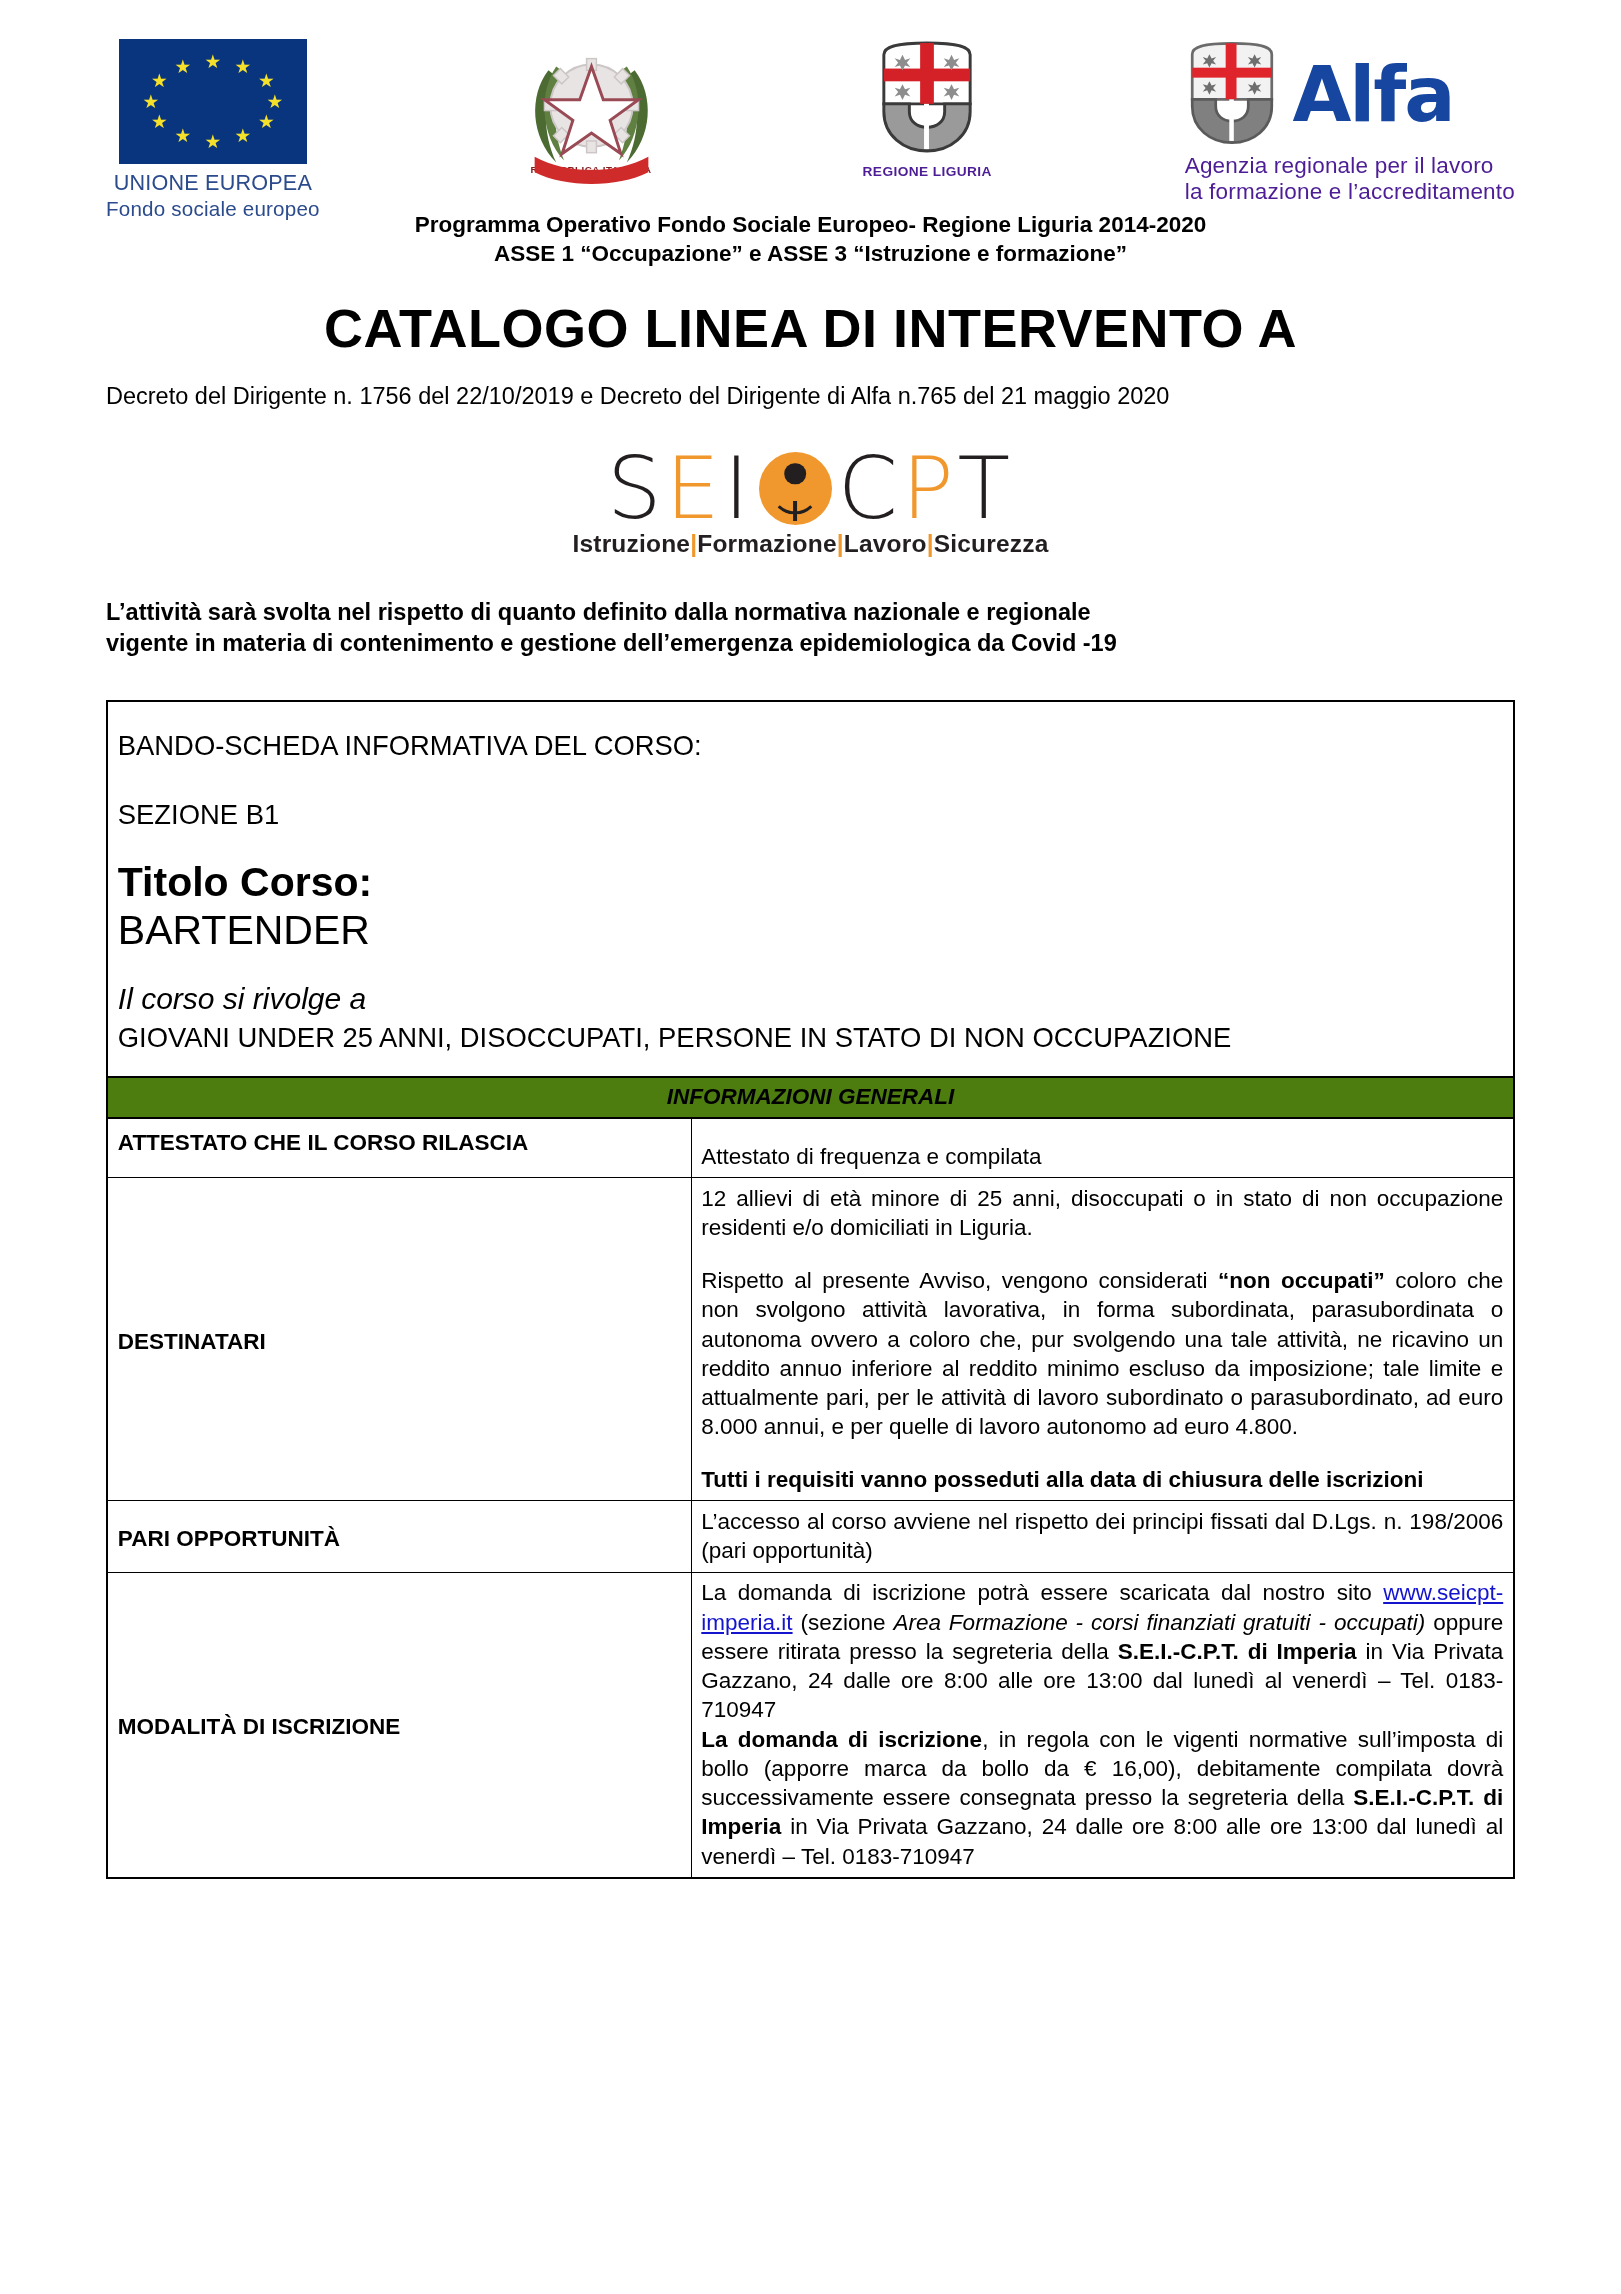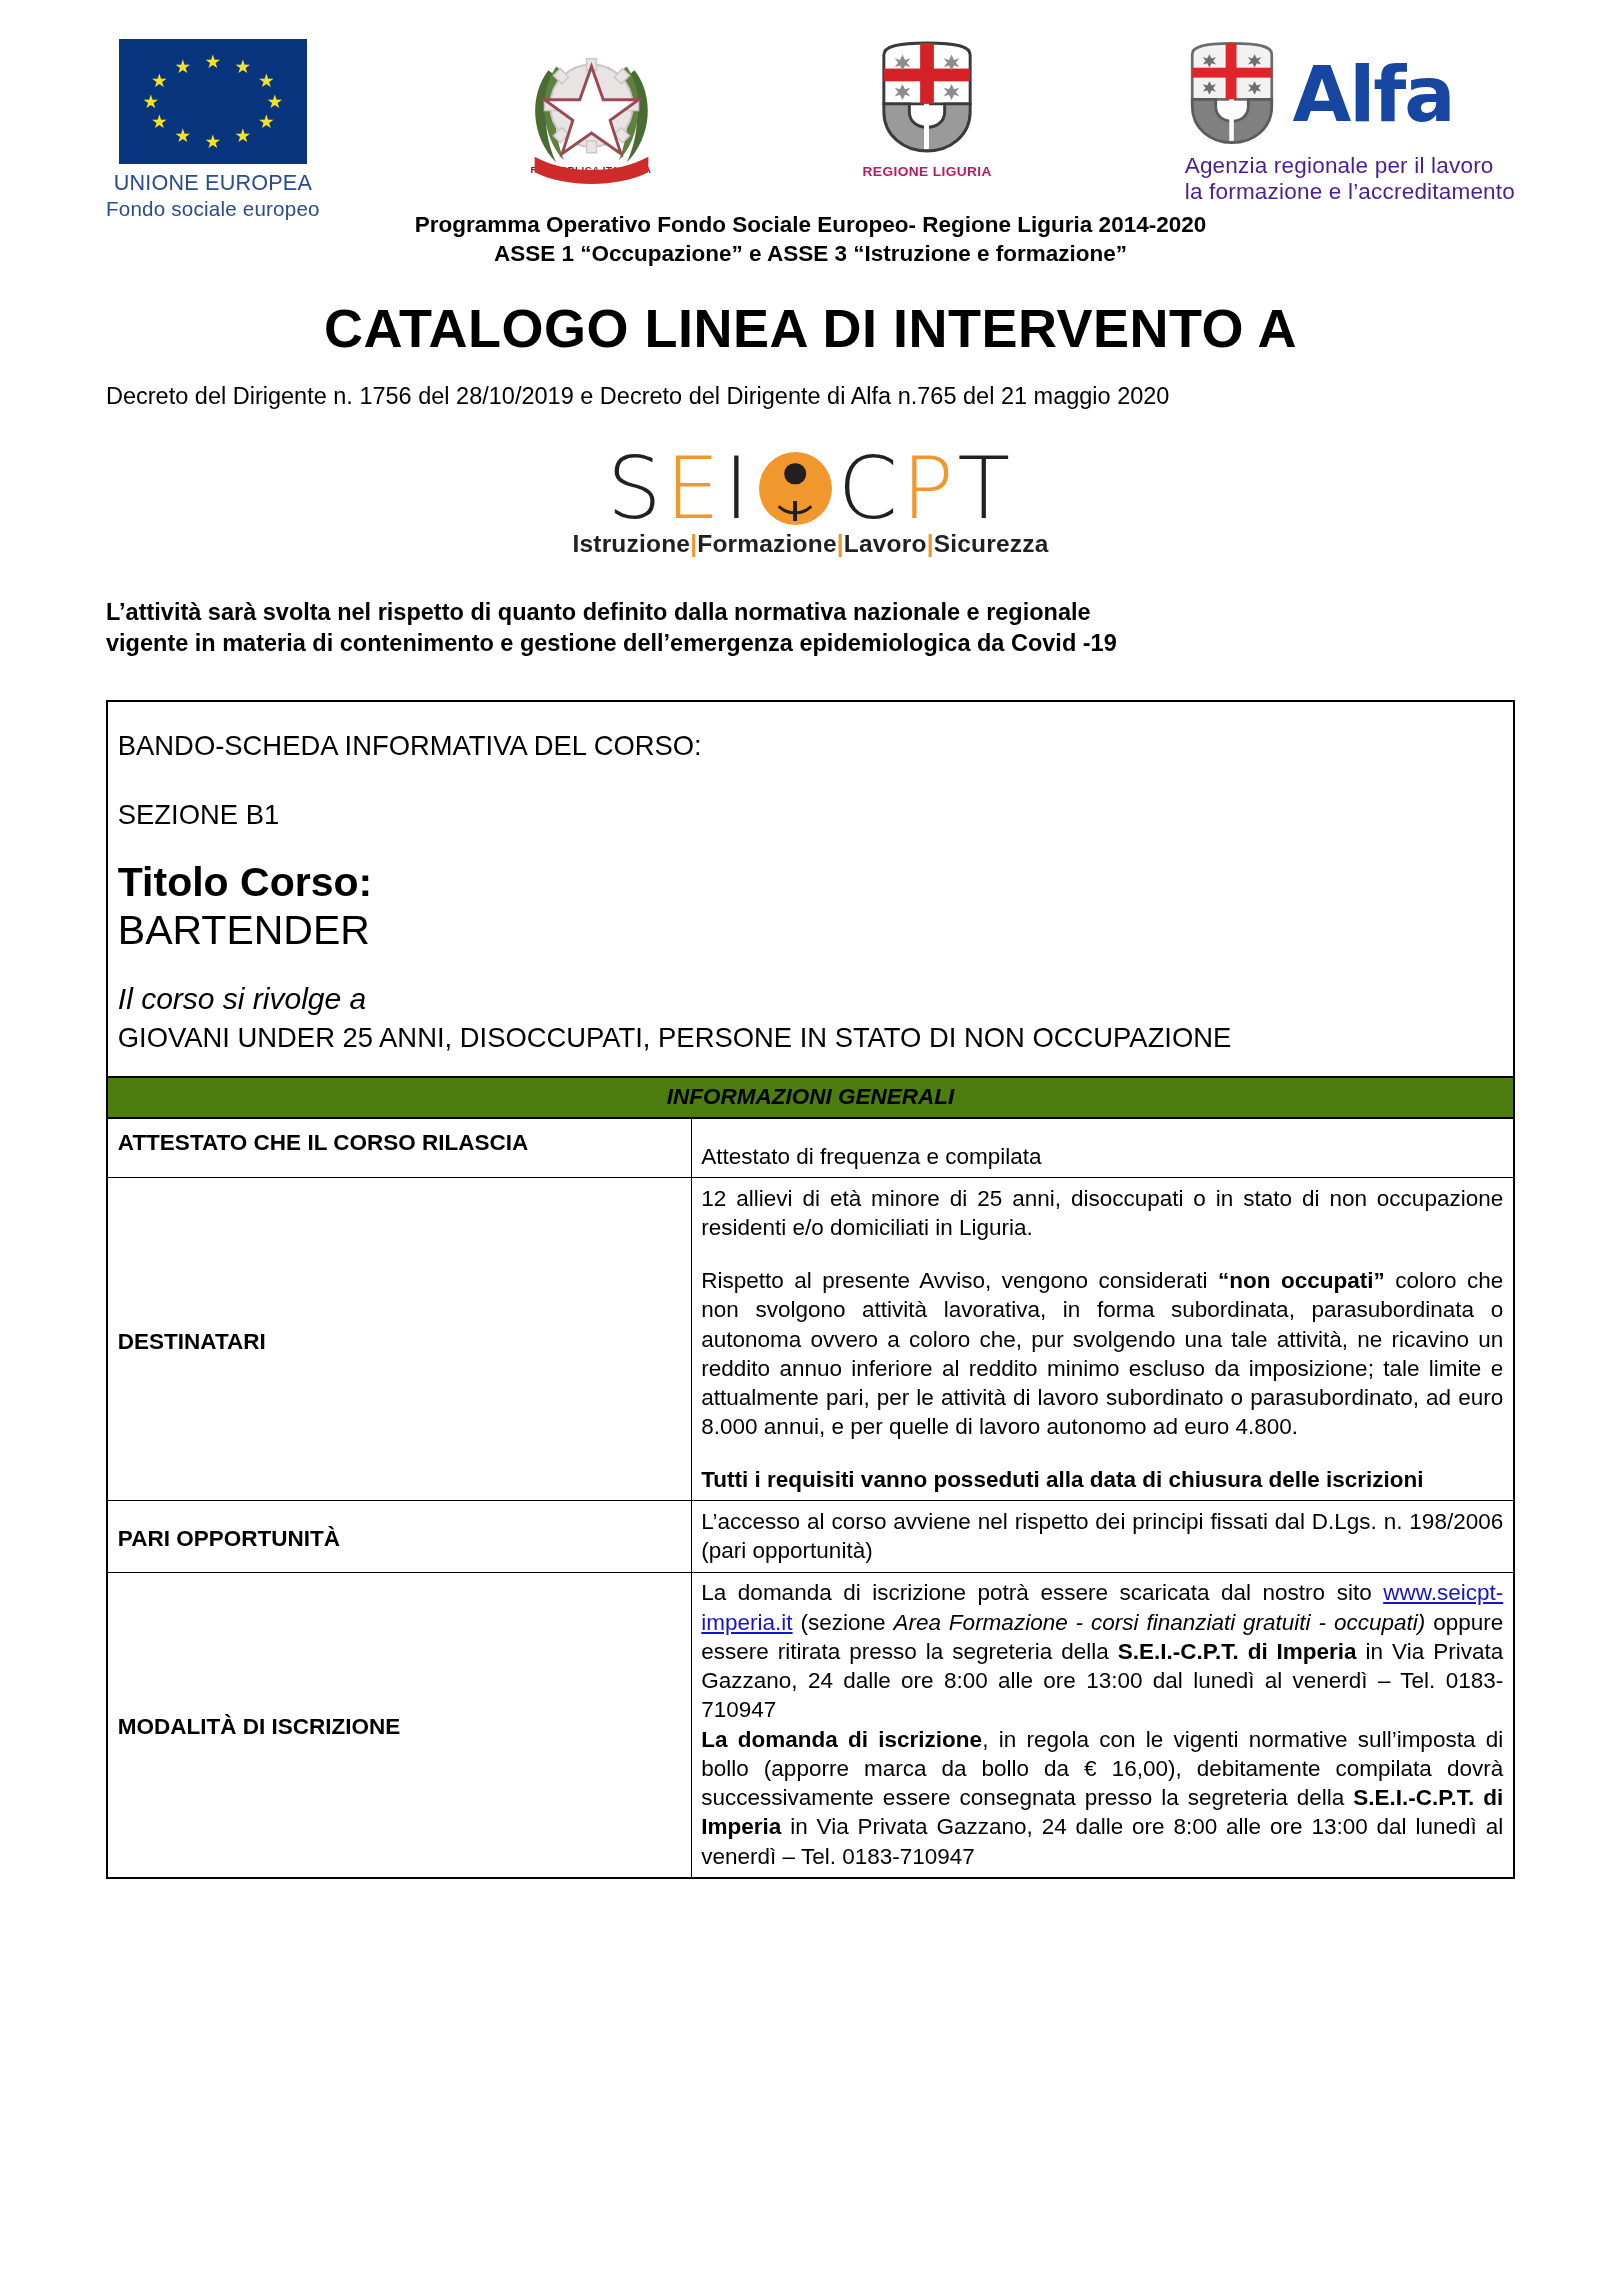--- a/index.html
+++ b/index.html
@@ -51,21 +51,21 @@
   }
   .rep-emblem svg{display:block;}
   .rep-caption{
     font-size:9.8px;color:#7d1c1c;font-weight:bold;text-align:center;margin-top:-21.6px;
     letter-spacing:0.5px;
   }
 
   
   .lig-block{display:flex;flex-direction:column;align-items:center;}
   .lig-caption{
-    font-size:13.7px;font-weight:bold;color:#be185d;margin-top:4.9px;letter-spacing:0.4px;
+    font-size:13.7px;font-weight:bold;color:#4c1d95;margin-top:4.9px;letter-spacing:0.4px;
   }
 
   
   .alfa-block{display:flex;flex-direction:column;align-items:flex-start;}
   .alfa-top{display:flex;align-items:center;gap:13.7px;}
   .alfa-word{
     font-size:76px;line-height:76px;font-weight:bold;color:#1746a0;
     letter-spacing:-2px;font-family:"DejaVu Sans", sans-serif;
   }
   .alfa-sub{
@@ -283,21 +283,21 @@
     </div>
   </div>
 
   <div class="prog-title">
     <span>Programma Operativo Fondo Sociale Europeo- Regione Liguria 2014-2020</span>
     <span>ASSE 1 “Occupazione” e ASSE 3 “Istruzione e formazione”</span>
   </div>
 
   <div class="catalog-title">CATALOGO LINEA DI INTERVENTO A</div>
 
-  <div class="decreto">Decreto del Dirigente n. 1756 del 28/10/2019 e Decreto del Dirigente di Alfa n.765 del 21 maggio 2020</div>
+  <div class="decreto">Decreto del Dirigente n. 1756 del 22/10/2019 e Decreto del Dirigente di Alfa n.765 del 21 maggio 2020</div>
 
   <div class="seicpt-wrap">
     <div class="seicpt-mark">
       <span class="seicpt-letter">S</span>
       <span class="seicpt-letter orange">E</span>
       <span class="seicpt-letter">I</span>
       <span class="seicpt-dot">
         <span class="core"></span>
         <span class="arc"></span>
         <span class="stem"></span>

